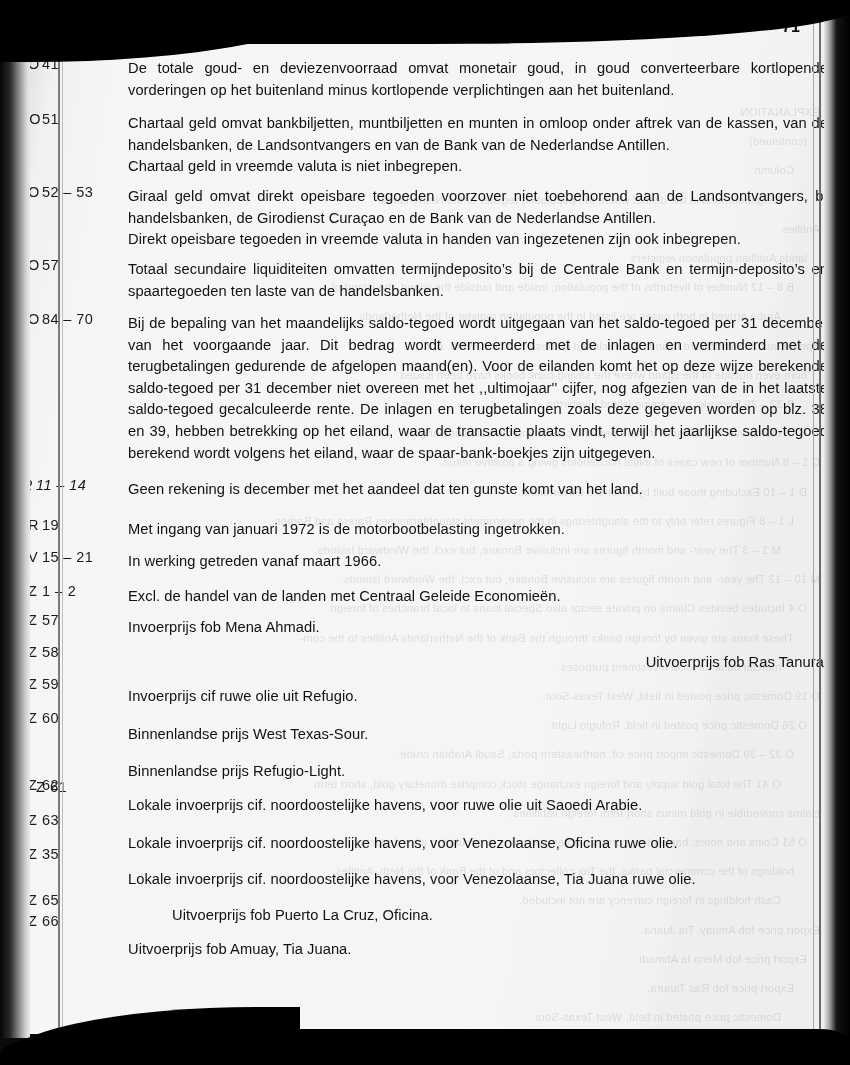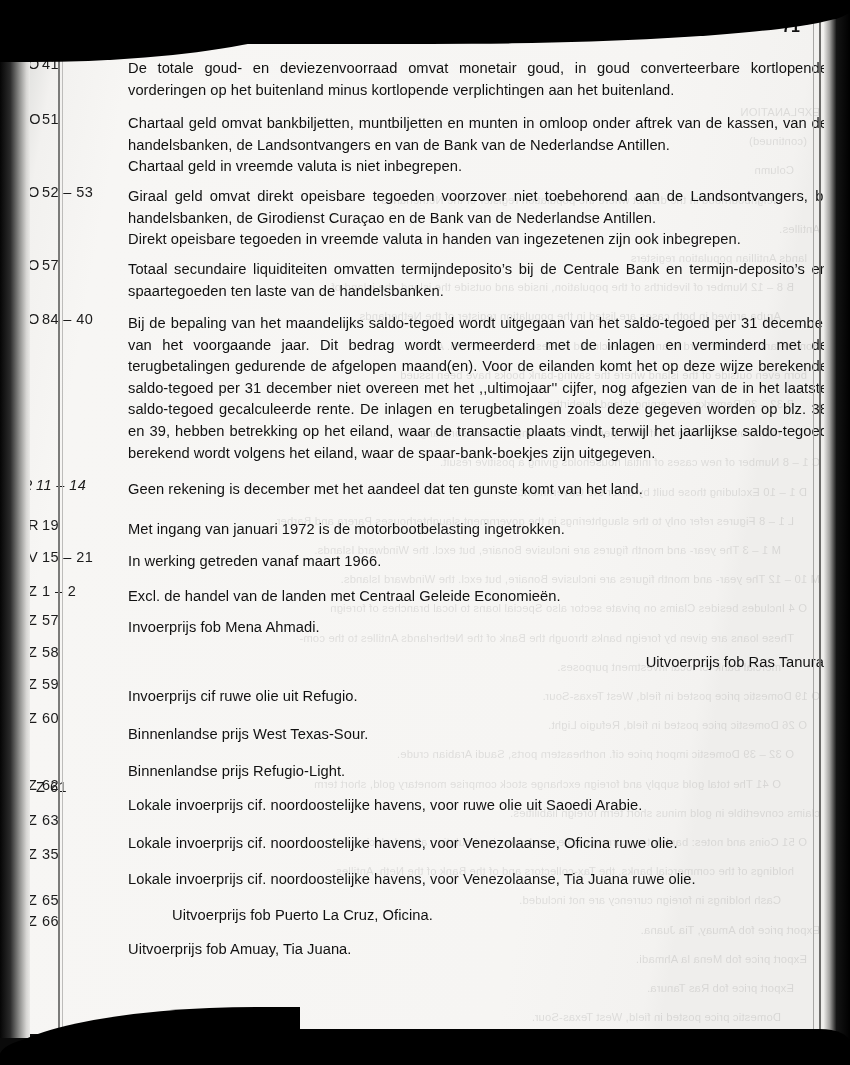--- a/index.html
+++ b/index.html
@@ -190,21 +190,21 @@
       <div class="note">
         <div class="code" style="left: 28px; top: 184px;"><span class="letter">O</span><span class="num">52 – 53</span></div>
         <div class="text" style="top: 186px; width: 702px;">Giraal geld omvat direkt opeisbare tegoeden voorzover niet toebehorend aan de Landsontvangers, bij handelsbanken, de Girodienst Curaçao en de Bank van de Nederlandse Antillen.
 Direkt opeisbare tegoeden in vreemde valuta in handen van ingezetenen zijn ook inbegrepen.</div>
       </div>
       <div class="note">
         <div class="code" style="left: 28px; top: 257px;"><span class="letter">O</span><span class="num">57</span></div>
         <div class="text" style="top: 259px; width: 700px;">Totaal secundaire liquiditeiten omvatten termijndeposito’s bij de Centrale Bank en termijn-deposito’s en spaartegoeden ten laste van de handelsbanken.</div>
       </div>
       <div class="note">
-        <div class="code" style="left: 28px; top: 311px;"><span class="letter">O</span><span class="num">84 – 40</span></div>
+        <div class="code" style="left: 28px; top: 311px;"><span class="letter">O</span><span class="num">84 – 70</span></div>
         <div class="text" style="top: 313px; width: 700px;">Bij de bepaling van het maandelijks saldo-tegoed wordt uitgegaan van het saldo-tegoed per 31 december van het voorgaande jaar. Dit bedrag wordt vermeerderd met de inlagen en verminderd met de terugbetalingen gedurende de afgelopen maand(en). Voor de eilanden komt het op deze wijze berekende saldo-tegoed per 31 december niet overeen met het ,,ultimojaar'' cijfer, nog afgezien van de in het laatste saldo-tegoed gecalculeerde rente. De inlagen en terugbetalingen zoals deze gegeven worden op blz. 38 en 39, hebben betrekking op het eiland, waar de transactie plaats vindt, terwijl het jaarlijkse saldo-tegoed berekend wordt volgens het eiland, waar de spaar-bank-boekjes zijn uitgegeven.</div>
       </div>
       <div class="note">
         <div class="code" style="left: 22px; top: 477px; font-style: italic;"><span class="letter">R</span><span class="num">11 – 14</span></div>
         <div class="text nojust" style="top: 479px; width: 700px;">Geen rekening is december met het aandeel dat ten gunste komt van het land.</div>
       </div>
       <div class="note">
         <div class="code" style="left: 28px; top: 517px;"><span class="letter">R</span><span class="num">19</span></div>
         <div class="text nojust" style="top: 519px; width: 700px;">Met ingang van januari 1972 is de motorbootbelasting ingetrokken.</div>
       </div>

